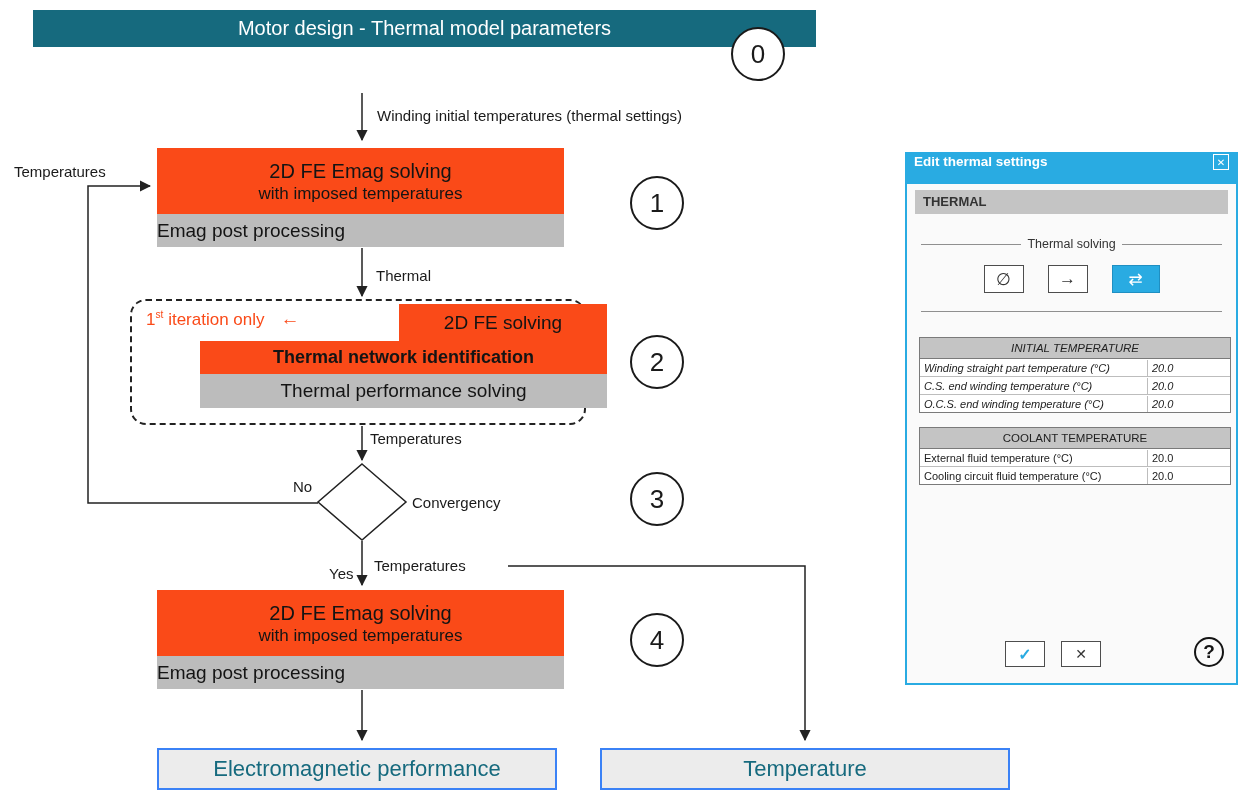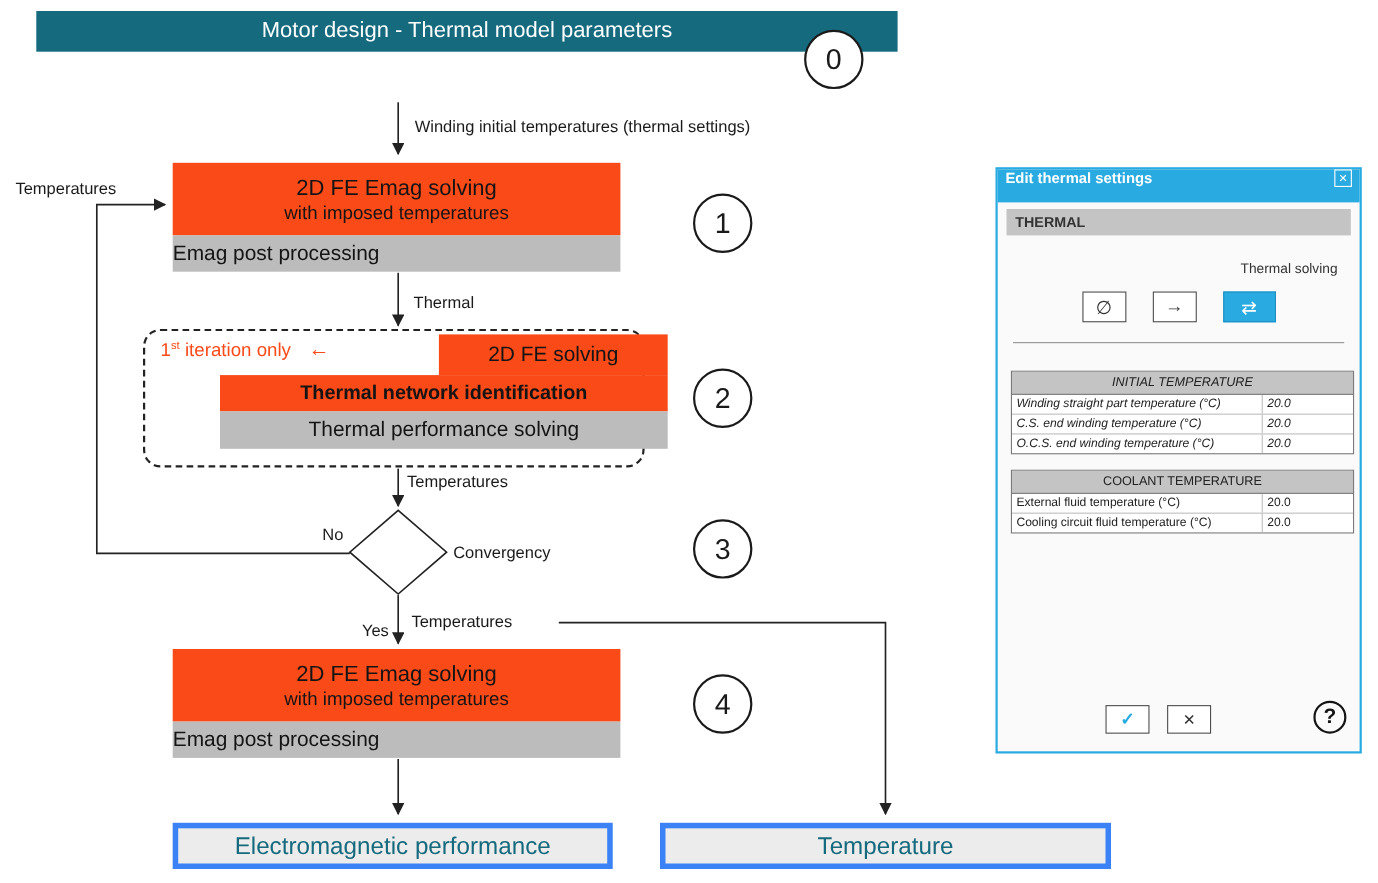--- a/index.html
+++ b/index.html
@@ -18,45 +18,45 @@
   .grayb{background:#bcbcbc;color:#141414;}
   .block .t1{font-size:20px;line-height:1.3;}
   .block .t2{font-size:17px;line-height:1.2;}
   .gray-bar{position:absolute;background:#bcbcbc;color:#141414;display:flex;align-items:center;justify-content:flex-start;font-size:19px;}
 
   .dashed-box{position:absolute;left:130px;top:299px;width:456px;height:126px;border:2px dashed #222;border-radius:16px;box-sizing:border-box;}
   .note{position:absolute;left:146px;top:308px;color:#fa4a18;font-size:17px;white-space:nowrap;}
   .note .note-arrow{margin-left:16px;font-size:19px;}
   .cell{position:absolute;display:flex;align-items:center;justify-content:center;margin-left:43px;}
 
-  .output-box{position:absolute;height:42px;background:#ececec;border:5px solid #3b82f6;color:#166a7e;font-size:22px;
+  .output-box{position:absolute;height:42px;background:#ececec;border:2px solid #3b82f6;color:#166a7e;font-size:22px;
               display:flex;align-items:center;justify-content:center;box-sizing:border-box;}
 
   
   .dialog{position:absolute;left:905px;top:152px;width:333px;height:533px;background:#fafafa;border:2px solid #29abe2;box-sizing:border-box;}
   .titlebar{position:absolute;left:0;top:0;right:0;height:30px;background:#29abe2;color:#fff;
             display:flex;align-items:flex-start;justify-content:space-between;padding:0 7px;box-sizing:border-box;}
   .titlebar .title{font-size:13.5px;font-weight:bold;}
   .close-box{width:16px;height:16px;border:1.5px solid #fff;display:flex;align-items:center;justify-content:center;
              font-size:10px;color:#fff;box-sizing:border-box;}
   .section-bar{position:absolute;left:8px;right:8px;top:36px;height:24px;background:#c4c4c4;color:#333;font-weight:bold;
                font-size:13px;line-height:24px;padding-left:8px;box-sizing:border-box;}
-  .group-rule{position:absolute;left:14px;right:14px;top:83px;display:flex;align-items:flex-end;color:#333;font-size:12.5px;flex-direction:column;}
+  .group-rule{position:absolute;left:14px;right:14px;top:83px;display:flex;align-items:center;color:#333;font-size:12.5px;}
   .group-rule .line{flex:1;height:1px;background:#8f8f8f;}
   .group-rule .lbl{margin:0 6px;}
   .solver-row{position:absolute;left:0;right:0;top:111px;display:flex;justify-content:center;align-items:center;gap:24px;}
   .solver-btn{width:40px;height:28px;background:#fff;border:1.5px solid #4d4d4d;font-size:17px;color:#333;
               display:flex;align-items:center;justify-content:center;font-family:inherit;padding:0;box-sizing:border-box;}
   .solver-btn.selected{width:48px;background:#29abe2;border-color:#1f8fc2;color:#fff;}
   .rule{position:absolute;left:14px;right:14px;height:1px;background:#8f8f8f;}
 
   .ttable{position:absolute;left:12px;width:312px;background:#fff;border:1px solid #7a7a7a;box-sizing:border-box;
           font-size:11px;color:#222;}
   .thead{height:20px;line-height:20px;background:#c4c4c4;text-align:center;font-size:11.5px;border-bottom:1px solid #7a7a7a;}
-  .trow{display:flex;height:17px;line-height:16px;border-bottom:1px solid #bdbdbd;}
+  .trow{display:flex;height:17px;line-height:16px;border-bottom:1px solid #bdbdbd;align-items:center;}
   .trow:last-child{border-bottom:none;}
   .tlabel{flex:1;padding-left:4px;border-right:1px solid #bdbdbd;white-space:nowrap;overflow:hidden;}
   .tvalue{width:78px;padding-left:4px;}
 
   .dlg-btn{position:absolute;width:40px;height:26px;background:#fff;border:1.5px solid #4d4d4d;
            display:flex;align-items:center;justify-content:center;font-size:15px;box-sizing:border-box;padding:0;font-family:inherit;}
   .ok-glyph{color:#29abe2;font-weight:bold;font-size:16px;}
   .cancel-glyph{color:#333;font-size:14px;}
   .help-circle{position:absolute;right:12px;top:483px;width:30px;height:30px;border:2.5px solid #141414;border-radius:50%;
                display:flex;align-items:center;justify-content:center;font-size:19px;font-weight:bold;color:#141414;box-sizing:border-box;}

